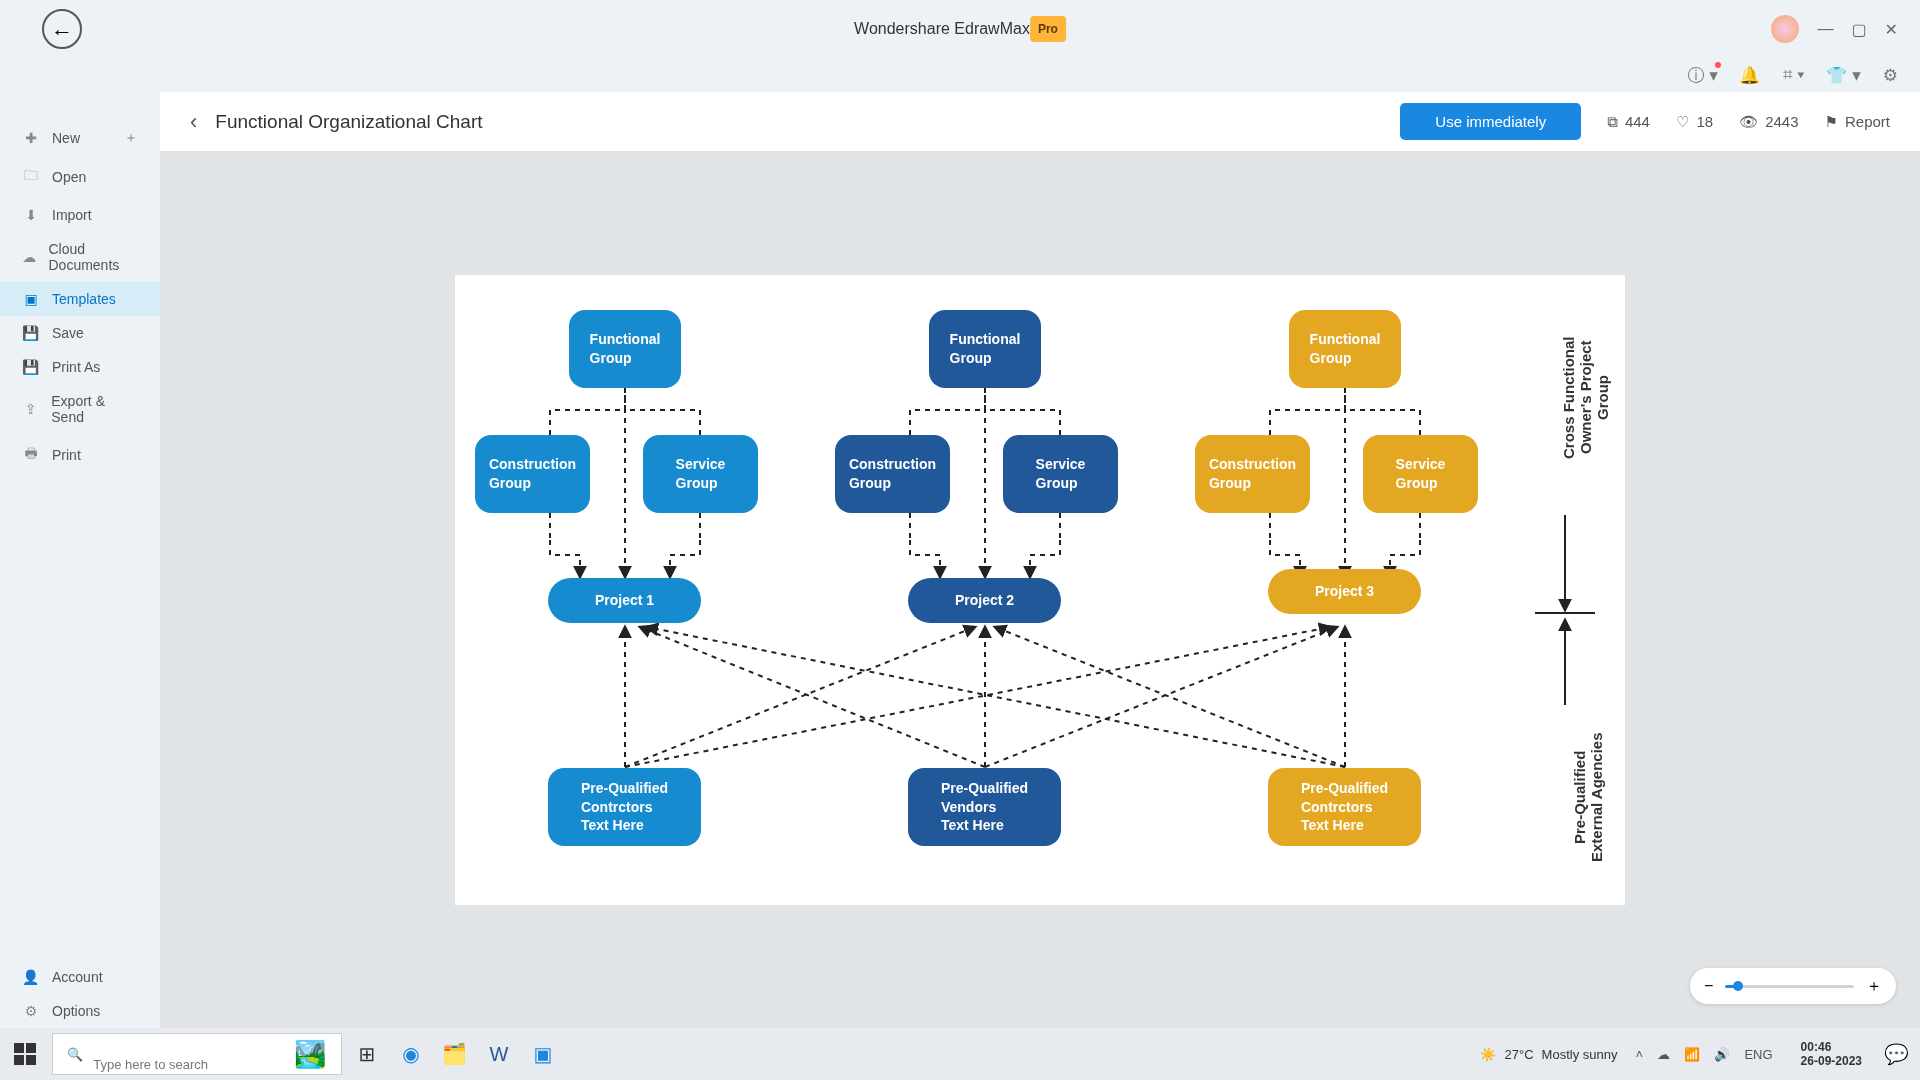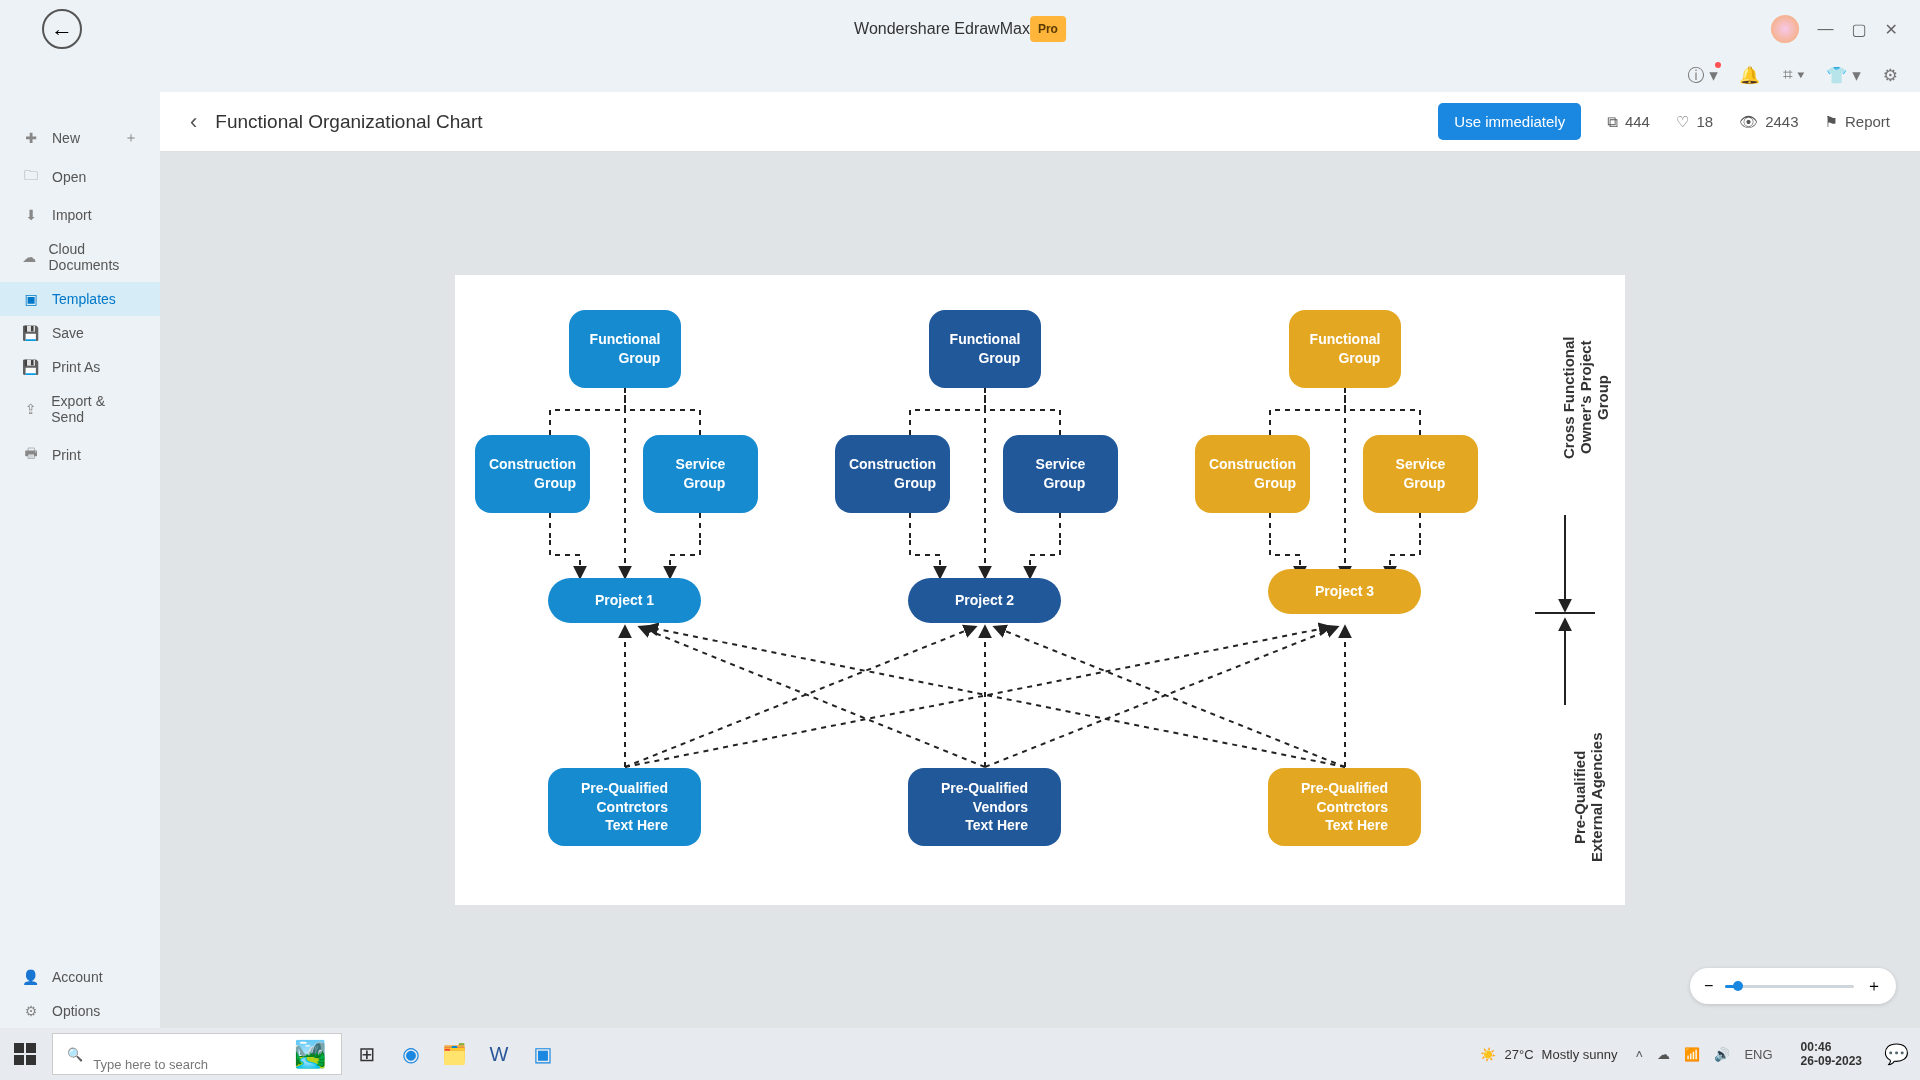--- a/index.html
+++ b/index.html
@@ -28,29 +28,29 @@
 .sidebar .item.active .ico { color: #0077c8; }
 .sidebar .item .plus { margin-left: auto; color: #888; }
 .sidebar .spacer { flex: 1; }
 
 
 .content { flex: 1; display: flex; flex-direction: column; background: #e0e4e7; }
 .pagehead { height: 60px; background: #fff; display: flex; align-items: center; padding: 0 30px; gap: 18px; border-bottom: 1px solid #e0e0e0; }
 .pagehead .chev { font-size: 22px; color: #555; cursor: pointer; }
 .pagehead .ptitle { font-size: 19px; color: #333; }
 .pagehead .right { margin-left: auto; display: flex; align-items: center; gap: 26px; color: #555; font-size: 15px; }
-.pagehead .usebtn { background: #1a87e0; color: #fff; border: none; padding: 10px 16px; border-radius: 5px; font-size: 15px; cursor: pointer; }
+.pagehead .usebtn { background: #1a87e0; color: #fff; border: none; padding: 10px 35px; border-radius: 5px; font-size: 15px; cursor: pointer; }
 .pagehead .stat { display: flex; align-items: center; gap: 7px; }
 
 
 .canvas { flex: 1; position: relative; display: flex; align-items: center; justify-content: center; }
 .diagram { width: 1170px; height: 630px; background: #fff; position: relative; }
 
 
-.nbox { position: absolute; color: #fff; font-size: 14px; font-weight: bold; text-align: right; display: flex; align-items: center; justify-content: center; border-radius: 16px; line-height: 1.35; padding: 4px; }
+.nbox { position: absolute; color: #fff; font-size: 14px; font-weight: bold; text-align: left; display: flex; align-items: center; justify-content: center; border-radius: 16px; line-height: 1.35; padding: 4px; }
 .nbox.pill { border-radius: 24px; }
 .blue1 { background: #168bd0; }
 .blue2 { background: #21589a; }
 .gold  { background: #e3a722; }
 
 
 .vlabel { position: absolute; writing-mode: vertical-rl; transform: rotate(180deg); font-size: 15px; font-weight: bold; color: #333; text-align: center; }
 
 
 .diagram svg { position: absolute; inset: 0; width: 100%; height: 100%; }

